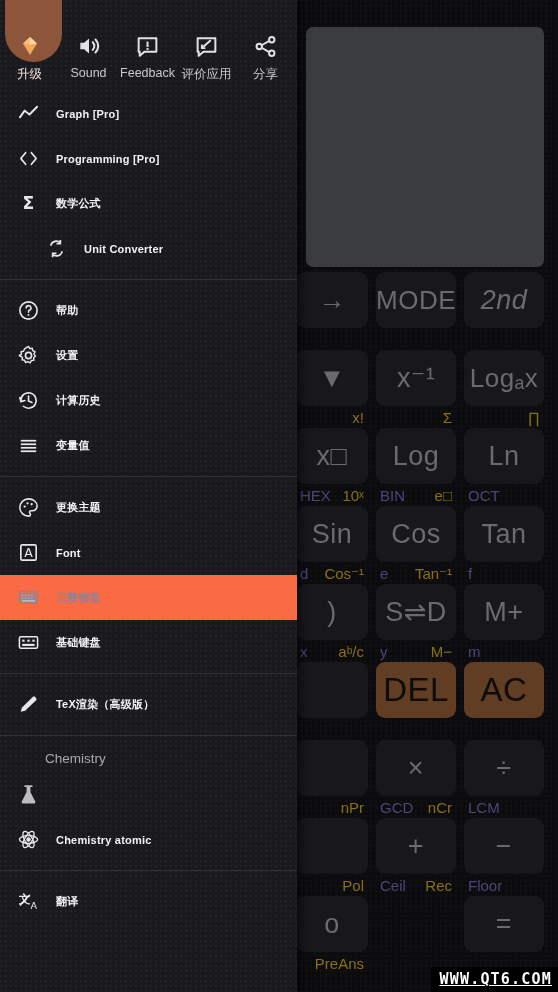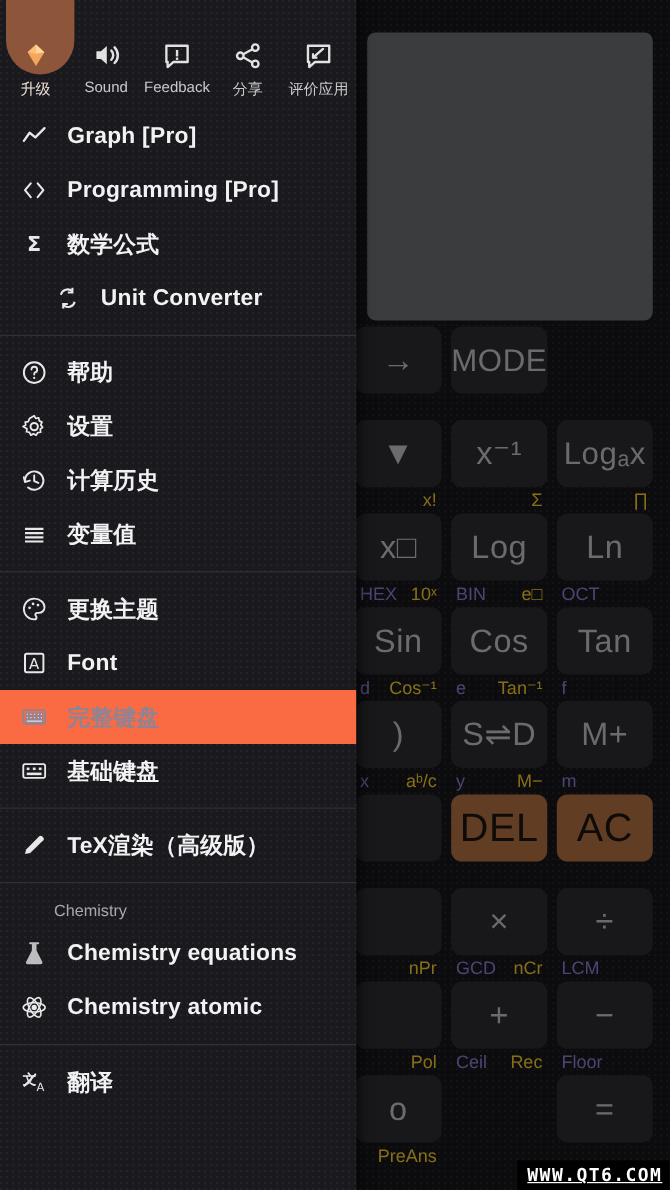--- a/index.html
+++ b/index.html
@@ -87,21 +87,21 @@
   .topitem.up{z-index:3;}
   .topitem.up .tl{color:#f0e2da;}
 
   .divider{position:absolute;left:0;width:297px;height:1px;background:#303035;}
 
   .mi{
     position:absolute;left:0;width:297px;height:45px;
     display:flex;align-items:center;cursor:pointer;
   }
   .mi .mic{width:56px;display:flex;align-items:center;justify-content:center;}
-  .mi .mtx{font-size:19px;color:#f2f2f4;font-weight:bold;letter-spacing:.2px;text-align:center;}
+  .mi .mtx{font-size:11px;color:#f2f2f4;font-weight:bold;letter-spacing:.2px;text-align:center;}
   .mi.sel{background:#fb6b43;}
   .mi.sel .mtx{color:#8d8496;}
   .mi.sel .mic svg,.mi.sel .mic svg *{stroke:#8d8496;}
   .section{
     position:absolute;left:0;width:297px;height:28px;display:flex;align-items:center;
   }
   .section .stx{padding-left:18px;font-size:13.5px;color:#a9a9ad;margin-left:27px;}
 
   
   .wm{
@@ -123,20 +123,23 @@
     <div class="pad" id="pad">
         <div class="prow">
           <div class="kcell c0">
             <div class="kbtn"></div>
           </div>
           <div class="kcell c1">
             <div class="kbtn">→</div>
           </div>
           <div class="kcell c2">
             <div class="kbtn small">MODE</div>
+          </div>
+          <div class="kcell c3">
+            <div class="kbtn ital">2nd</div>
           </div>
         </div>
         <div class="prow">
           <div class="kcell c0">
             <div class="kbtn"></div>
           </div>
           <div class="kcell c1">
             <div class="kbtn">▼</div>
             <div class="lab y R">x!</div>
           </div>
@@ -315,44 +318,44 @@
 
       <div class="topitem">
         <div class="ic">
           <svg width="25" height="25" viewBox="0 0 24 24">
             <path d="M3.5 4 H20.5 V17 H9 L4.5 21 V17 H3.5 Z" fill="none" stroke="#e2e2e4" stroke-width="1.9" stroke-linejoin="round"></path>
             <rect x="11.1" y="7.3" width="1.9" height="5.2" fill="#e2e2e4"></rect>
             <rect x="11.1" y="13.4" width="1.9" height="1.9" fill="#e2e2e4"></rect>
           </svg>
         </div>
         <div class="tl">Feedback</div>
+      </div>
+
+      <div class="topitem">
+        <div class="ic">
+          <svg width="25" height="25" viewBox="0 0 24 24">
+            <path d="M3.5 4 H20.5 V17 H9 L4.5 21 V17 H3.5 Z" fill="none" stroke="#e2e2e4" stroke-width="1.9" stroke-linejoin="round"></path>
+            <path d="M7.5 13.5 L15.5 6.5" stroke="#e2e2e4" stroke-width="1.9" stroke-linecap="round"></path>
+            <path d="M7.5 13.5 L7.5 10 M7.5 13.5 L11 13.5" stroke="#e2e2e4" stroke-width="1.7"></path>
+          </svg>
+        </div>
+        <div class="tl">评价应用</div>
       </div>
 
       <div class="topitem">
         <div class="ic">
           <svg width="25" height="25" viewBox="0 0 24 24">
             <circle cx="18" cy="5.5" r="2.6" fill="none" stroke="#e2e2e4" stroke-width="1.9"></circle>
             <circle cx="6" cy="12" r="2.6" fill="none" stroke="#e2e2e4" stroke-width="1.9"></circle>
             <circle cx="18" cy="18.5" r="2.6" fill="none" stroke="#e2e2e4" stroke-width="1.9"></circle>
             <line x1="8.3" y1="10.8" x2="15.7" y2="6.7" stroke="#e2e2e4" stroke-width="1.9"></line>
             <line x1="8.3" y1="13.2" x2="15.7" y2="17.3" stroke="#e2e2e4" stroke-width="1.9"></line>
           </svg>
         </div>
         <div class="tl">分享</div>
-      </div>
-
-      <div class="topitem">
-        <div class="ic">
-          <svg width="25" height="25" viewBox="0 0 24 24">
-            <path d="M3.5 4 H20.5 V17 H9 L4.5 21 V17 H3.5 Z" fill="none" stroke="#e2e2e4" stroke-width="1.9" stroke-linejoin="round"></path>
-            <path d="M7.5 13.5 L15.5 6.5" stroke="#e2e2e4" stroke-width="1.9" stroke-linecap="round"></path>
-            <path d="M7.5 13.5 L7.5 10 M7.5 13.5 L11 13.5" stroke="#e2e2e4" stroke-width="1.7"></path>
-          </svg>
-        </div>
-        <div class="tl">评价应用</div>
       </div>
     </div>
 
     <div id="menu">
         <div class="mi" style="top: 91px;">
           <div class="mic">
             <svg width="23" height="23" viewBox="0 0 24 24">
               <polyline points="3,16 8,9 13,13 21,5" fill="none" stroke="#e8e8ea" stroke-width="2" stroke-linecap="round" stroke-linejoin="round"></polyline>
             </svg>
           </div>
@@ -492,21 +495,20 @@
         <div class="section" style="top: 744px;">
           <div class="stx">Chemistry</div>
         </div>
         <div class="mi" style="top: 772px;">
           <div class="mic">
             <svg width="23" height="23" viewBox="0 0 24 24">
               <path d="M10 3.5v6L5 19.2c-.5 1 .2 2.2 1.4 2.2h11.2c1.2 0 1.9-1.2 1.4-2.2L14 9.5v-6z" fill="#bdbdc0"></path>
               <line x1="8.5" y1="3.2" x2="15.5" y2="3.2" stroke="#bdbdc0" stroke-width="1.8" stroke-linecap="round"></line>
             </svg>
           </div>
-          <div class="mtx">Chemistry equations</div>
         </div>
         <div class="mi" style="top: 817px;">
           <div class="mic">
             <svg width="23" height="23" viewBox="0 0 24 24">
               <circle cx="12" cy="12" r="2.3" fill="#e8e8ea"></circle>
               <ellipse cx="12" cy="12" rx="9.5" ry="4" fill="none" stroke="#e8e8ea" stroke-width="1.4"></ellipse>
               <ellipse cx="12" cy="12" rx="9.5" ry="4" fill="none" stroke="#e8e8ea" stroke-width="1.4" transform="rotate(60 12 12)"></ellipse>
               <ellipse cx="12" cy="12" rx="9.5" ry="4" fill="none" stroke="#e8e8ea" stroke-width="1.4" transform="rotate(120 12 12)"></ellipse>
             </svg>
           </div>

